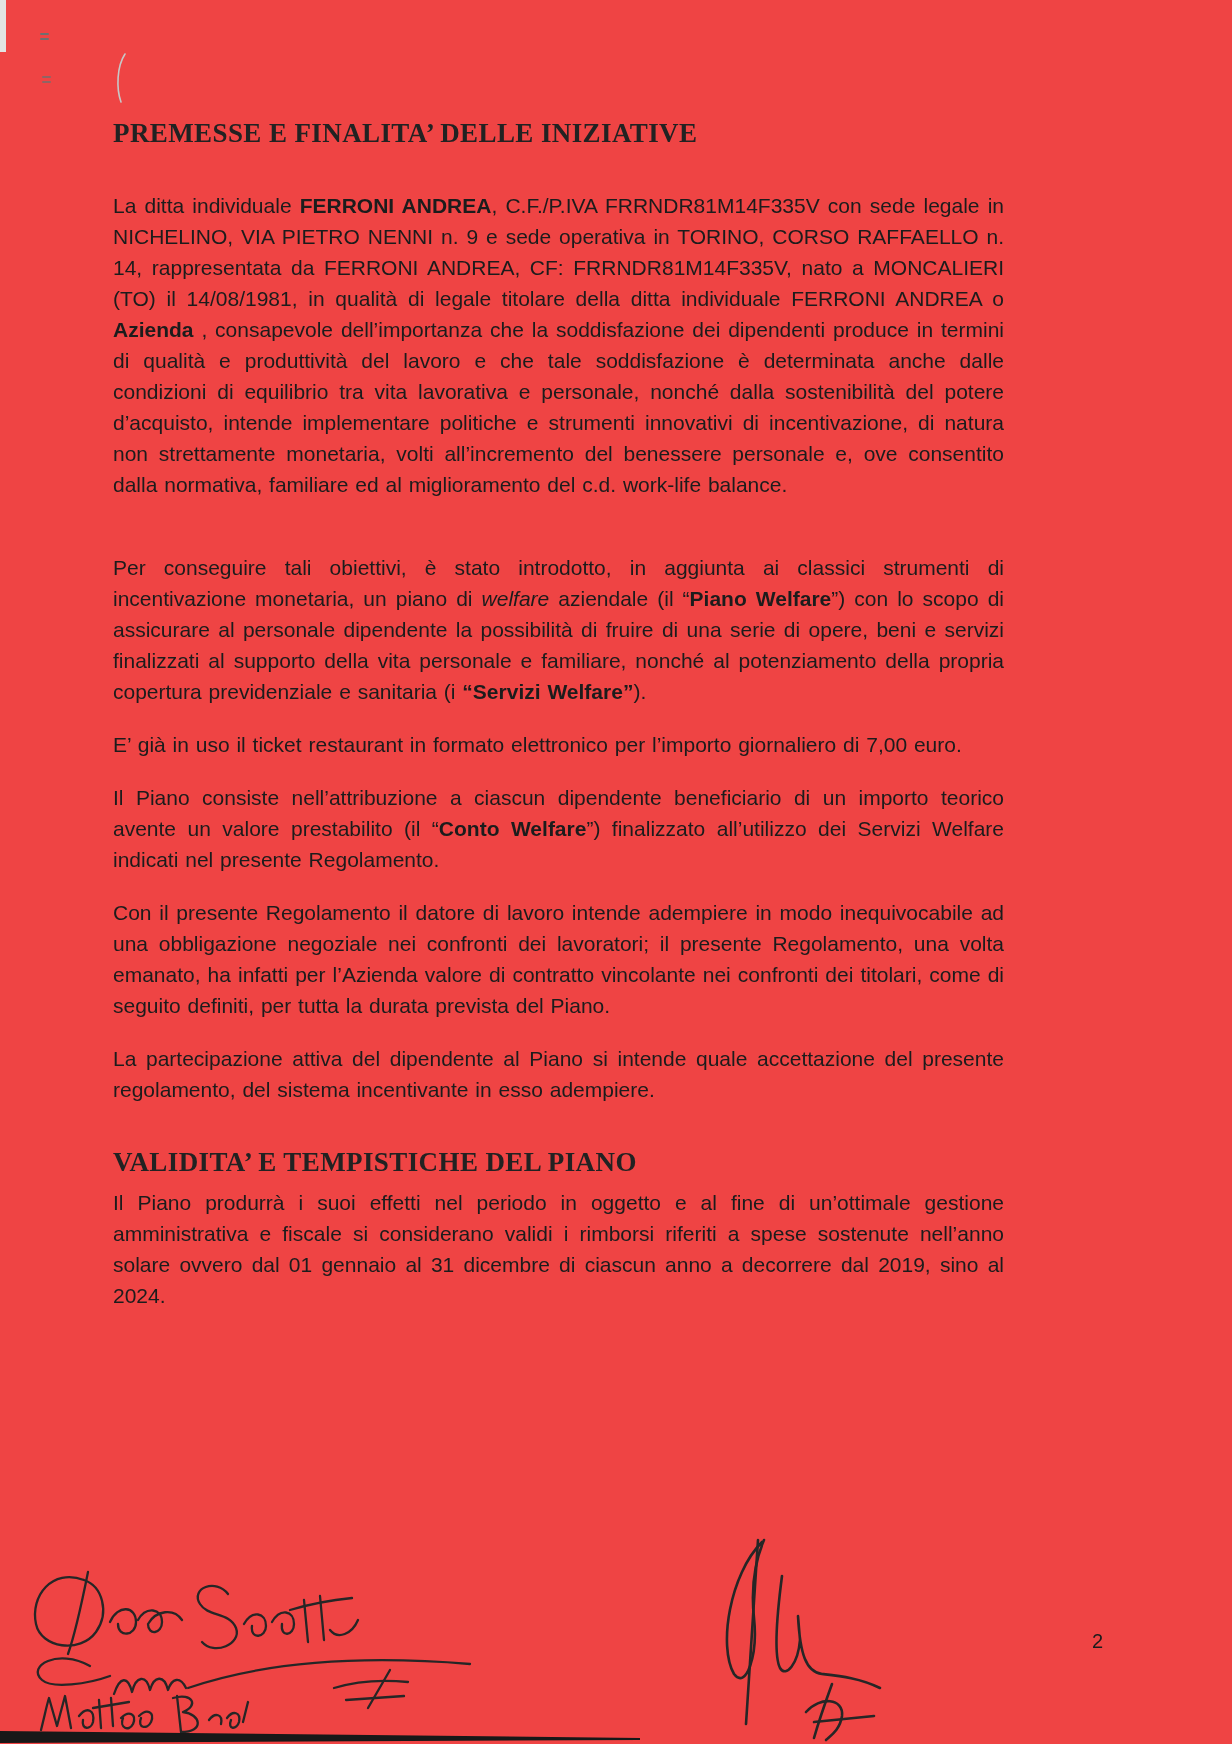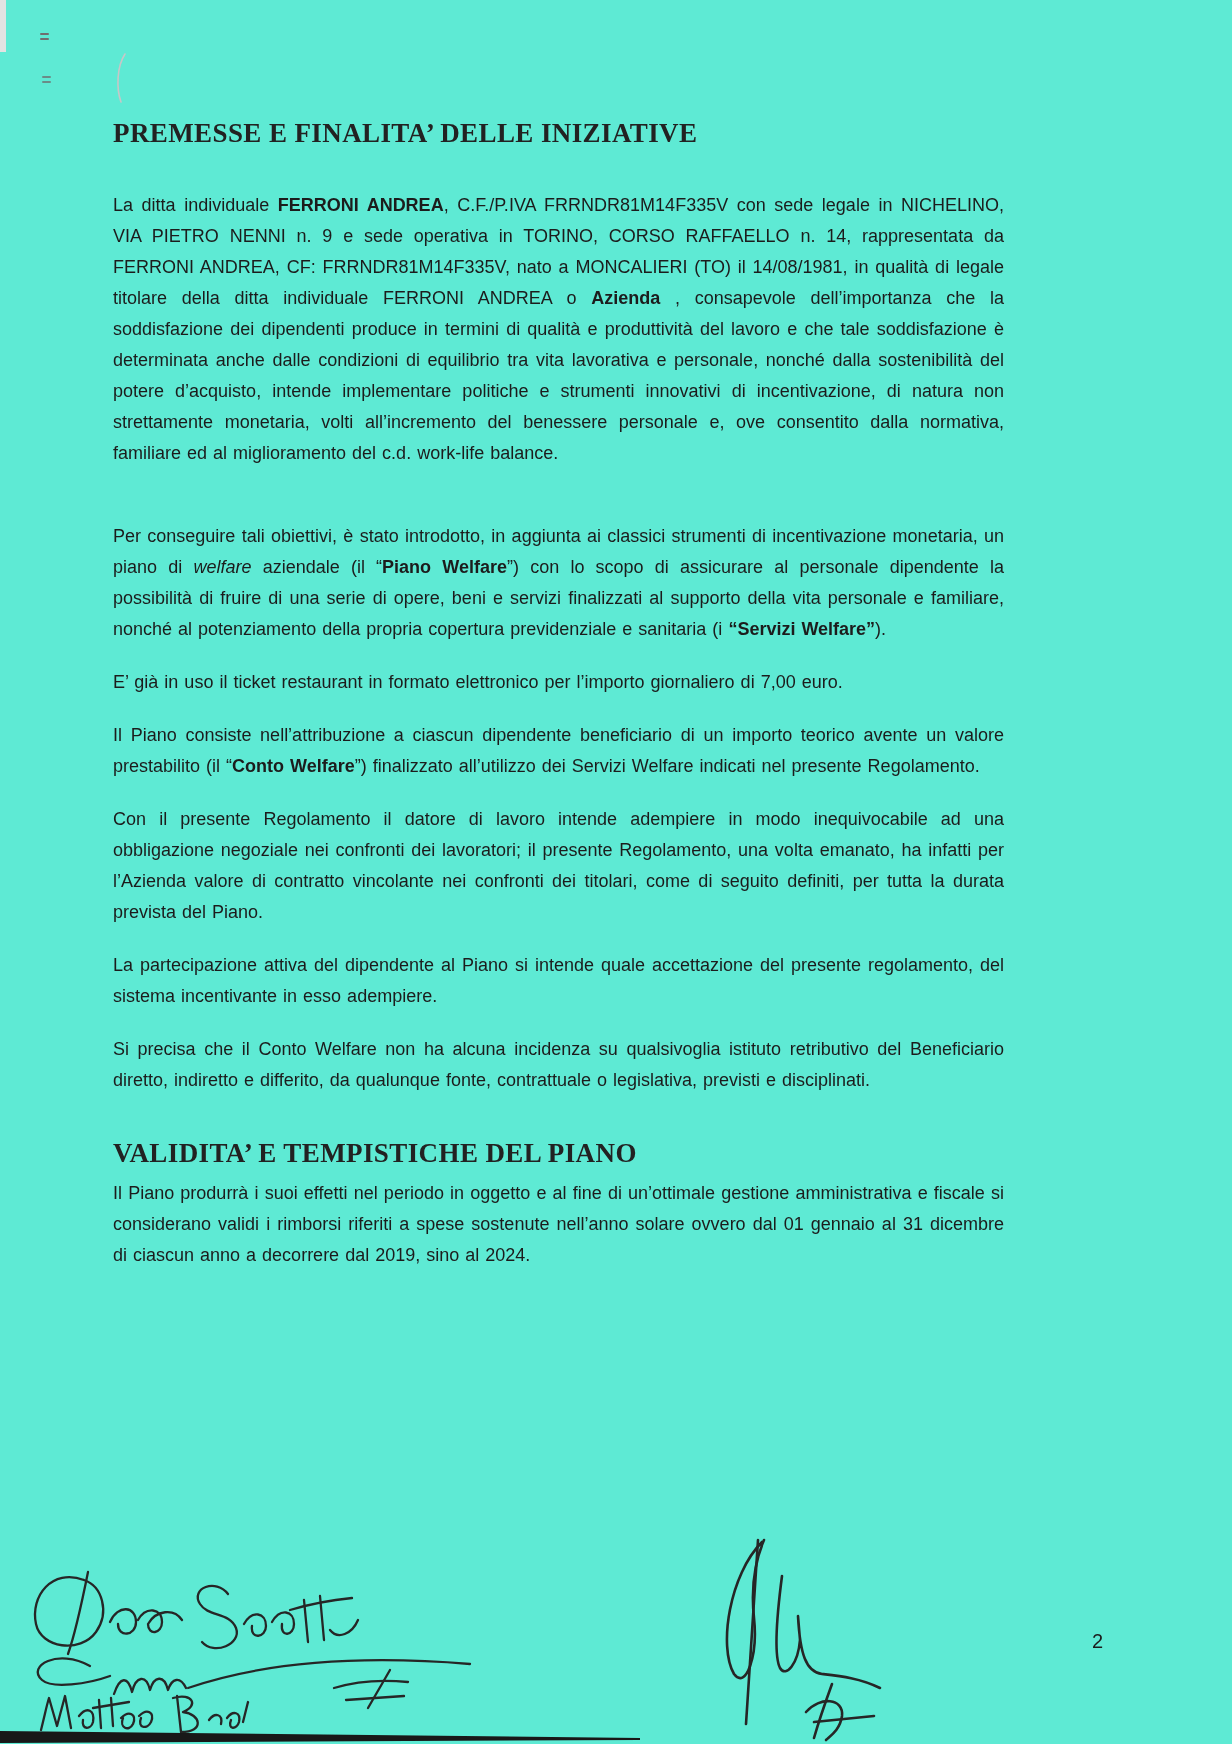--- a/index.html
+++ b/index.html
@@ -1,41 +1,41 @@
 <!DOCTYPE html>
 <html><head>
 <meta charset="utf-8">
 <style>
   html,body{margin:0;padding:0;background:#888;}
   .page{
     position:relative;
     width:1232px;height:1744px;
     margin:0 auto;
-    background:#5eead4;
+    background:#ef4444;
     font-family:"Liberation Sans",sans-serif;
     color:#1c1c1c;
     overflow:hidden;
   }
   .content{
     position:absolute;
     left:113px;top:116px;width:907px;
   }
   h1{
     font-family:"Liberation Serif",serif;
     font-weight:700;
     font-size:27px;
     letter-spacing:.4px;
     color:#222;
     margin:0;
     line-height:34px;
   }
   .h1-first{margin-bottom:40px;}
   .h1-second{margin-top:40px;margin-bottom:8px;}
   p.body-text{
-    font-size:18px;
+    font-size:21px;
     line-height:31px;
     text-align:justify;
     margin:0 16px 22px 0;
     word-spacing:1px;
   }
   p.mb-lg{margin-bottom:52px;}
   
   .scan-sliver{position:absolute;left:0;top:0;width:6px;height:52px;background:#e3e3e2;}
   .scan-mark{position:absolute;width:9px;height:8px;}
   .scan-mark i{display:block;height:2px;background:#6f6f6f;margin-bottom:3px;border-radius:1px;}
@@ -76,21 +76,20 @@
 
   <div class="content">
     <h1 class="h1-first">PREMESSE E FINALITA’ DELLE INIZIATIVE</h1>
 
     <p class="body-text mb-lg"><span>La ditta individuale </span><span style="font-weight: 700;">FERRONI ANDREA</span><span>, C.F./P.IVA FRRNDR81M14F335V con sede legale in NICHELINO, VIA PIETRO NENNI n. 9 e sede operativa in TORINO, CORSO RAFFAELLO n. 14, rappresentata da FERRONI ANDREA, CF: FRRNDR81M14F335V, nato a MONCALIERI (TO) il 14/08/1981, in qualità di legale titolare della ditta individuale FERRONI ANDREA o </span><span style="font-weight: 700;">Azienda</span><span> , consapevole dell’importanza che la soddisfazione dei dipendenti produce in termini di qualità e produttività del lavoro e che tale soddisfazione è determinata anche dalle condizioni di equilibrio tra vita lavorativa e personale, nonché dalla sostenibilità del potere d’acquisto, intende implementare politiche e strumenti innovativi di incentivazione, di natura non strettamente monetaria, volti all’incremento del benessere personale e, ove consentito dalla normativa, familiare ed al miglioramento del c.d. work-life balance.</span></p>
     <p class="body-text"><span>Per conseguire tali obiettivi, è stato introdotto, in aggiunta ai classici strumenti di incentivazione monetaria, un piano di </span><span style="font-style: italic;">welfare</span><span> aziendale (il “</span><span style="font-weight: 700;">Piano Welfare</span><span>”) con lo scopo di assicurare al personale dipendente la possibilità di fruire di una serie di opere, beni e servizi finalizzati al supporto della vita personale e familiare, nonché al potenziamento della propria copertura previdenziale e sanitaria (i </span><span style="font-weight: 700;">“Servizi Welfare”</span><span>).</span></p>
     <p class="body-text"><span>E’ già in uso il ticket restaurant in formato elettronico per l’importo giornaliero di 7,00 euro.</span></p>
     <p class="body-text"><span>Il Piano consiste nell’attribuzione a ciascun dipendente beneficiario di un importo teorico avente un valore prestabilito (il “</span><span style="font-weight: 700;">Conto Welfare</span><span>”) finalizzato all’utilizzo dei Servizi Welfare indicati nel presente Regolamento.</span></p>
     <p class="body-text"><span>Con il presente Regolamento il datore di lavoro intende adempiere in modo inequivocabile ad una obbligazione negoziale nei confronti dei lavoratori; il presente Regolamento, una volta emanato, ha infatti per l’Azienda valore di contratto vincolante nei confronti dei titolari, come di seguito definiti, per tutta la durata prevista del Piano.</span></p>
     <p class="body-text"><span>La partecipazione attiva del dipendente al Piano si intende quale accettazione del presente regolamento, del sistema incentivante in esso adempiere.</span></p>
-    <p class="body-text"><span>Si precisa che il Conto Welfare non ha alcuna incidenza su qualsivoglia istituto retributivo del Beneficiario diretto, indiretto e differito, da qualunque fonte, contrattuale o legislativa, previsti e disciplinati.</span></p>
 
     <h1 class="h1-second">VALIDITA’ E TEMPISTICHE DEL PIANO</h1>
     <p class="body-text"><span>Il Piano produrrà i suoi effetti nel periodo in oggetto e al fine di un’ottimale gestione amministrativa e fiscale si considerano validi i rimborsi riferiti a spese sostenute nell’anno solare ovvero dal 01 gennaio al 31 dicembre di ciascun anno a decorrere dal 2019, sino al 2024.</span></p>
   </div>
 
   <div class="sig sig-1">
     <svg width="365" height="105" viewBox="0 0 365 105">
       <path d="M 62 18 C 30 6 8 34 14 62 C 19 86 58 92 74 70 C 88 50 80 24 62 18"></path>
       <path d="M 66 10 C 60 40 52 75 46 92"></path>
       <path d="M 88 60 C 96 42 114 44 114 60 C 114 74 96 76 96 62"></path>

